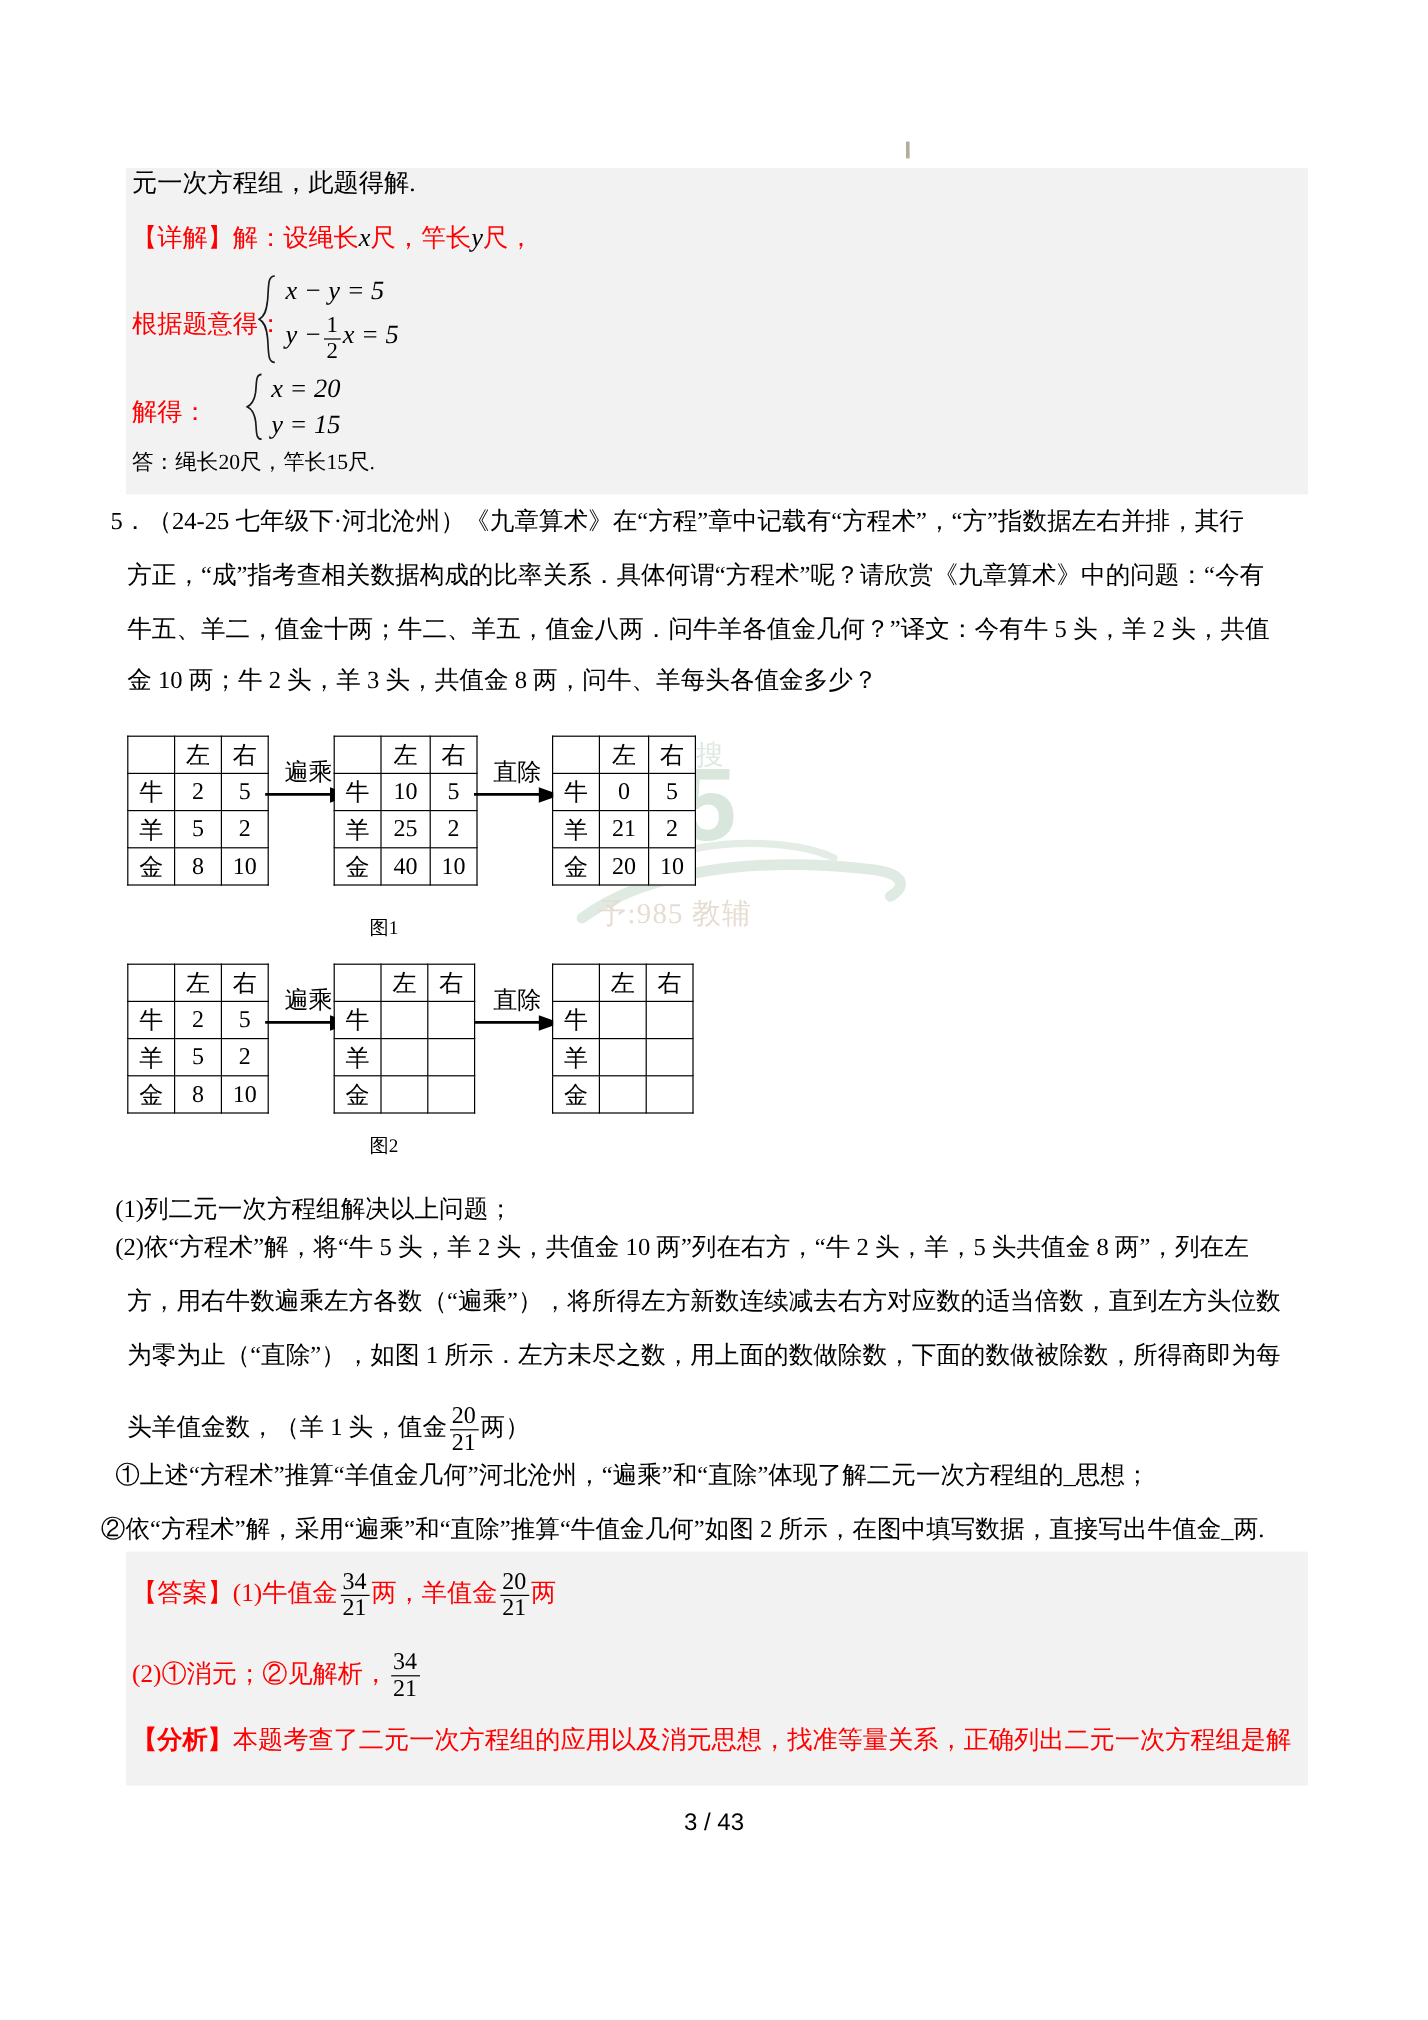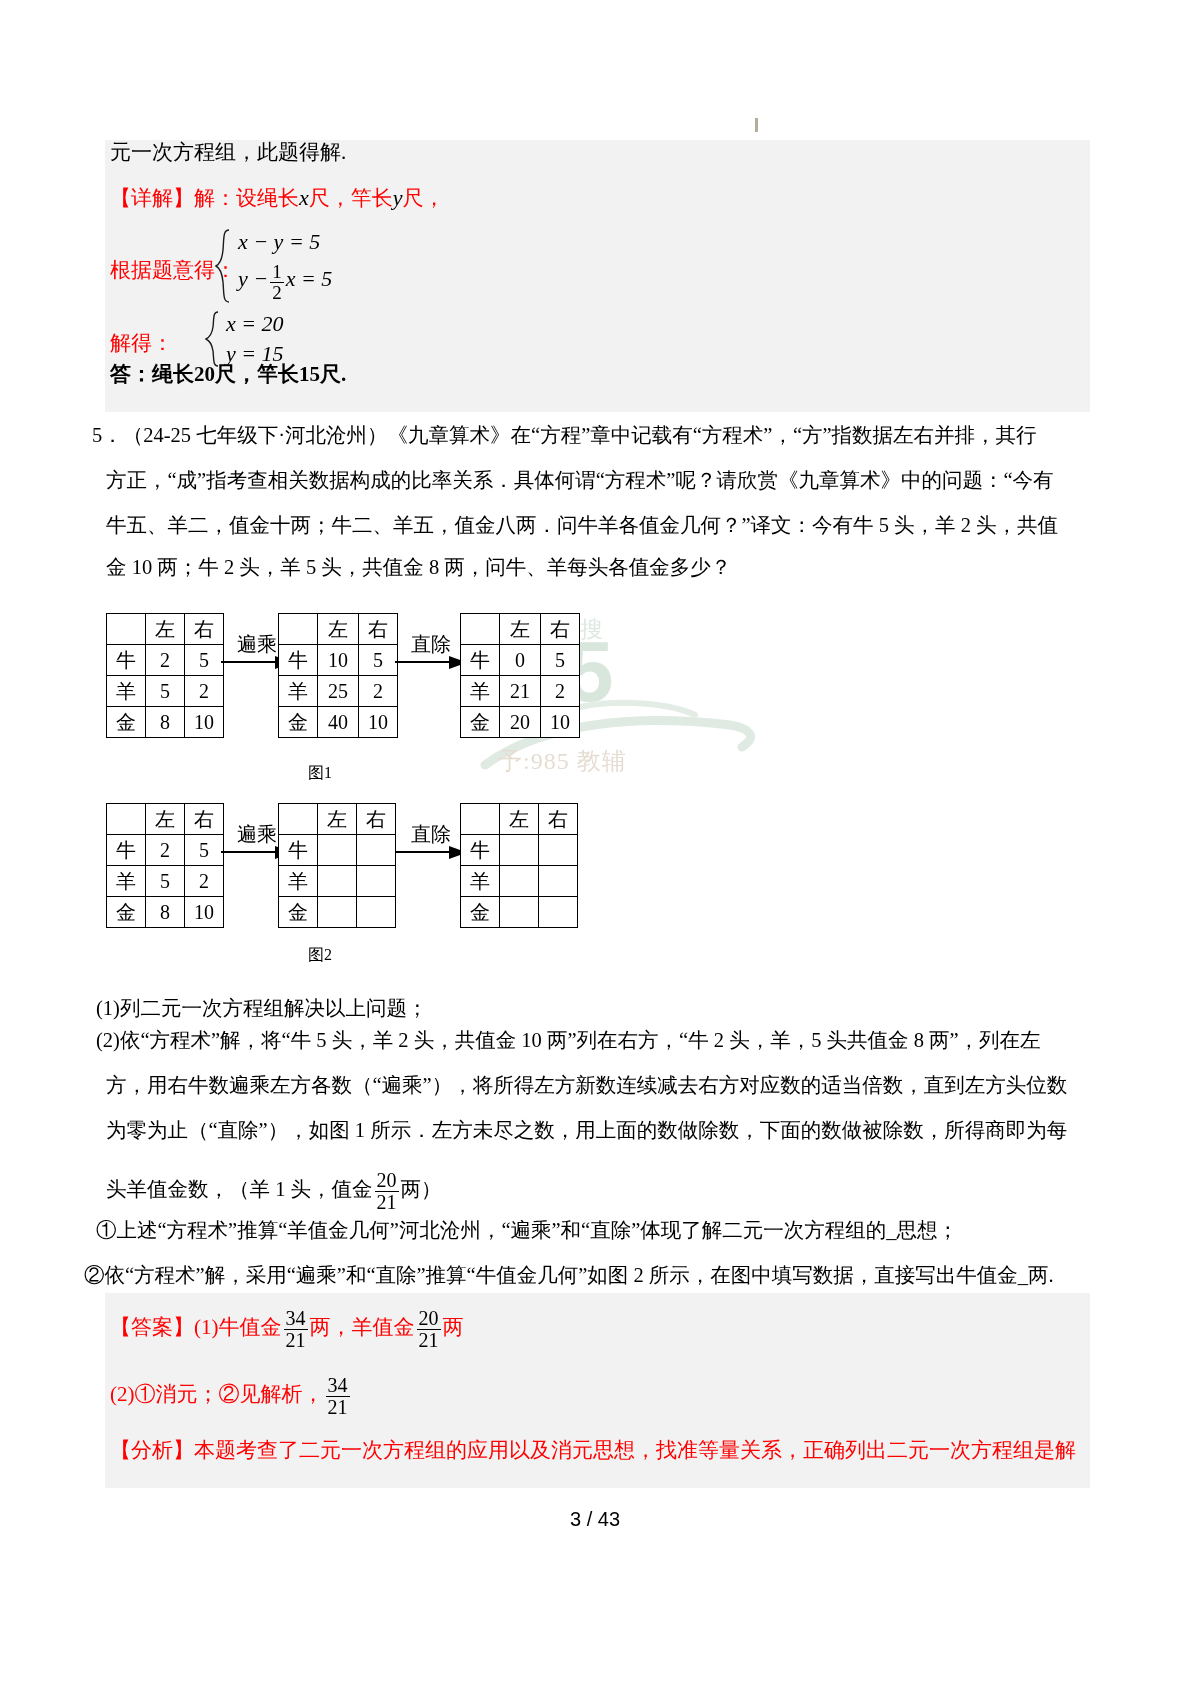--- a/index.html
+++ b/index.html
@@ -229,26 +229,26 @@
 
     <div class="abs" style="left:205px; top:310px;">
       <svg width="15" height="58" viewBox="0 0 15 58">
         <path d="M13 2 C8 2, 9 8, 8 17 C7 24, 5 27, 1 29 C5 31, 7 34, 8 41 C9 50, 8 56, 13 56" fill="none" stroke="#1a1a1a" stroke-width="1.4"></path>
       </svg>
     </div>
 
     <div class="abs mathi sysrow" style="left:226px; top:311px;">x = 20</div>
     <div class="abs mathi sysrow" style="left:226px; top:341px;">y = 15</div>
 
-    <div class="para redline" style="left:110px; top:364px; font-size:21px;font-weight:bold;">答：绳长20尺，竿长15尺.</div>
+    <div class="para redline" style="left:110px; top:376px; font-size:18px;">答：绳长20尺，竿长15尺.</div>
 
     <div class="para" style="left:92px; top:425px;">5．（24-25 七年级下·河北沧州）《九章算术》在“方程”章中记载有“方程术”，“方”指数据左右并排，其行</div>
     <div class="para" style="left:106px; top:470px;">方正，“成”指考查相关数据构成的比率关系．具体何谓“方程术”呢？请欣赏《九章算术》中的问题：“今有</div>
     <div class="para" style="left:106px; top:515px;">牛五、羊二，值金十两；牛二、羊五，值金八两．问牛羊各值金几何？”译文：今有牛 5 头，羊 2 头，共值</div>
-    <div class="para" style="left:106px; top:557px;">金 10 两；牛 2 头，羊 5 头，共值金 8 两，问牛、羊每头各值金多少？</div>
+    <div class="para" style="left:106px; top:557px;">金 10 两；牛 2 头，羊 3 头，共值金 8 两，问牛、羊每头各值金多少？</div>
 
     <div class="watermark">
       <div class="wm-top">程序搜</div>
       <div class="wm-big">35</div>
       <svg class="wm-swoosh" viewBox="0 0 290 90">
         <path d="M5 70 C60 30, 150 18, 250 30 C270 33, 278 42, 262 52" fill="none" stroke="#dfeae2" stroke-width="9" stroke-linecap="round"></path>
         <path d="M100 12 C140 4, 190 8, 215 20" fill="none" stroke="#e4ece6" stroke-width="6" stroke-linecap="round"></path>
       </svg>
       <div class="wm-bot">予:985 教辅</div>
     </div>
@@ -455,19 +455,19 @@
 
     <div class="para" style="left:110px; top:1308px; font-size:21px;">
       <span class="red" style="font-weight:normal;">【答案】</span><span class="red">(1)牛值金</span><span class="frac" style="font-size:20px;"><span class="num">34</span><span class="den">21</span></span><span class="red">两，羊值金</span><span class="frac" style="font-size:20px;"><span class="num">20</span><span class="den">21</span></span><span class="red">两</span>
     </div>
 
     <div class="para" style="left:110px; top:1375px; font-size:21px;">
       <span class="red">(2)①消元；②见解析，</span><span class="frac" style="font-size:20px;"><span class="num">34</span><span class="den">21</span></span>
     </div>
 
     <div class="para" style="left:110px; top:1440px; font-size:21px;">
-      <span class="red" style="font-weight:normal;">【分析】</span><span class="red">本题考查了二元一次方程组的应用以及消元思想，找准等量关系，正确列出二元一次方程组是解</span>
+      <span class="red" style="font-weight:bold;">【分析】</span><span class="red">本题考查了二元一次方程组的应用以及消元思想，找准等量关系，正确列出二元一次方程组是解</span>
     </div>
 
     <div class="footer">3 / 43</div>
 
   </div>
 </div>
 
 </body></html>

